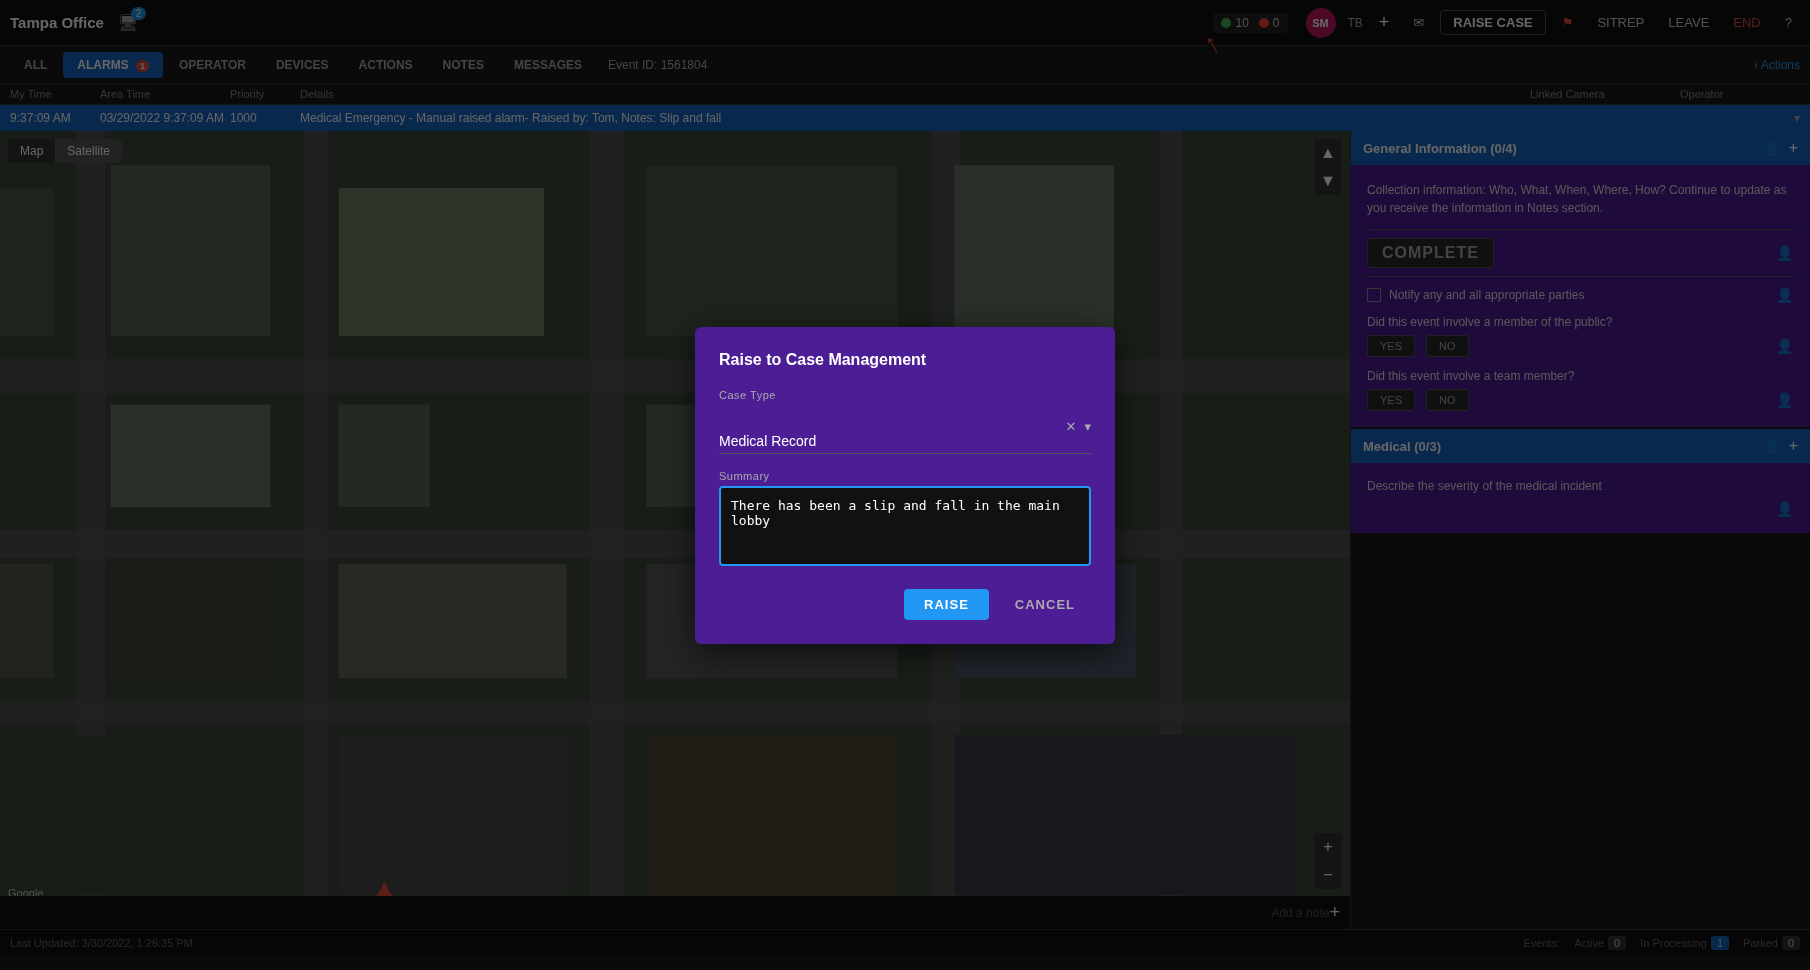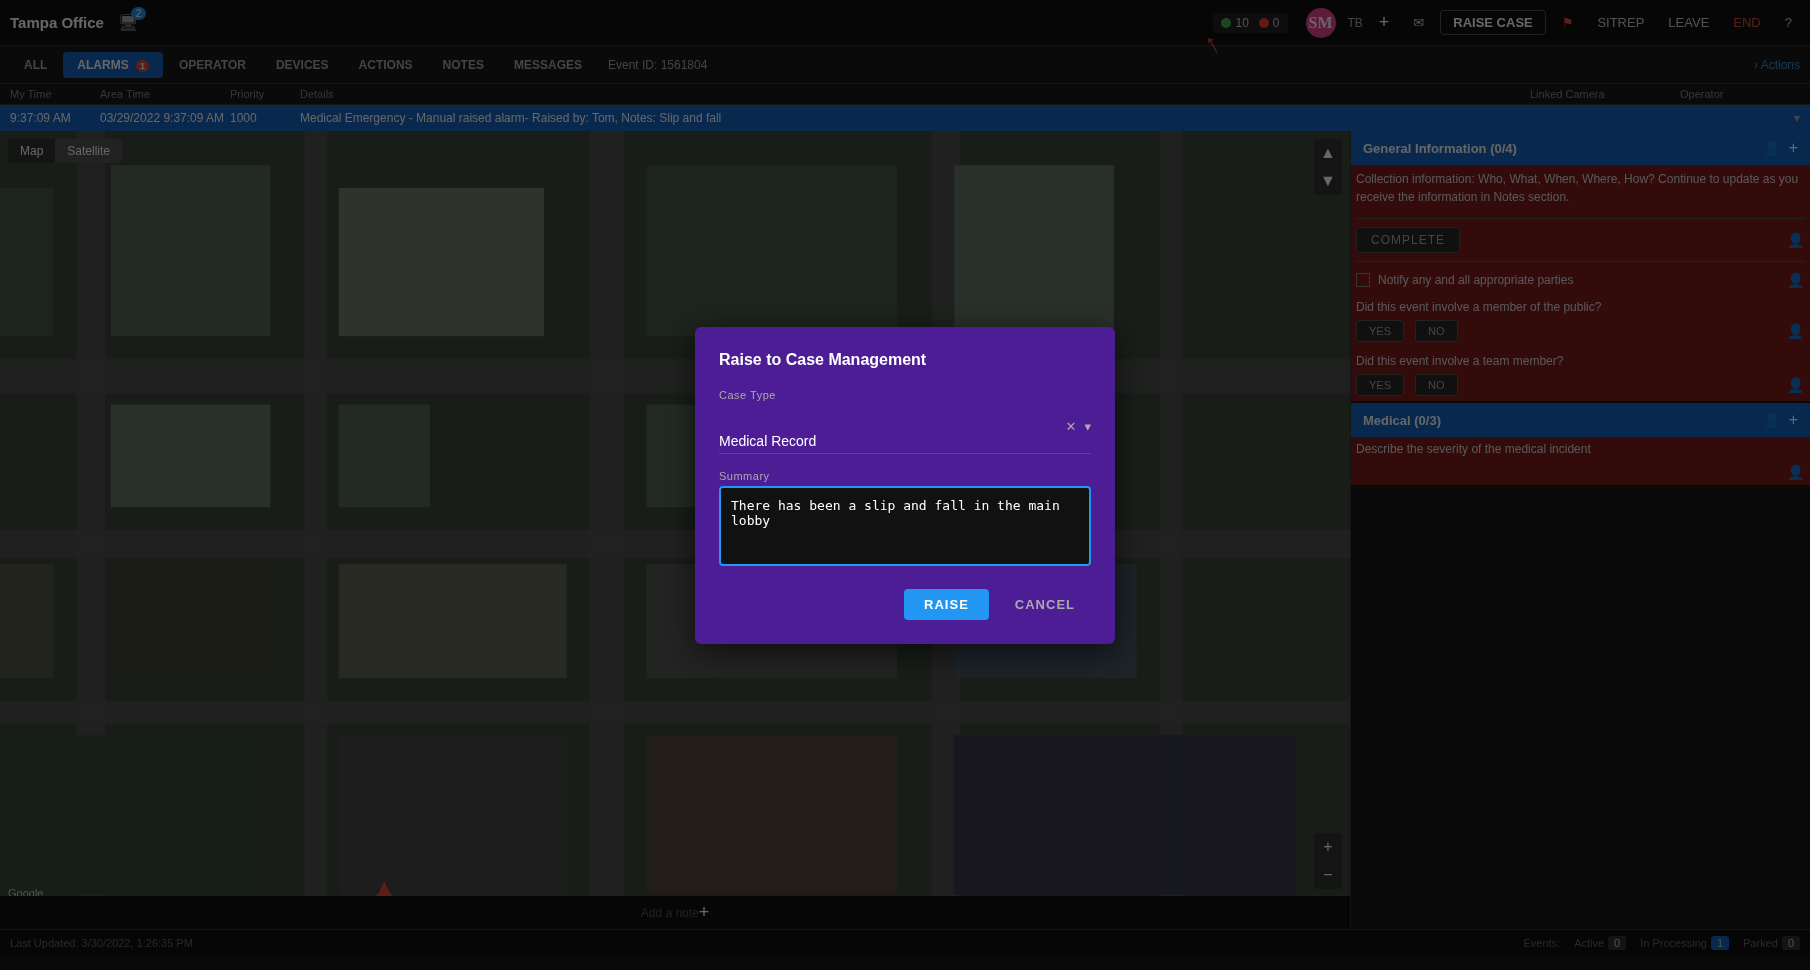--- a/index.html
+++ b/index.html
@@ -55,24 +55,24 @@
       color: #ccc;
       cursor: pointer;
       padding: 4px 8px;
       border-radius: 4px;
       font-size: 13px;
       display: flex;
       align-items: center;
     }
     .avatar-circle {
       width: 30px; height: 30px;
-      background: #ec4899;
+      background: #be185d;
       border-radius: 50%;
       display: flex; align-items: center; justify-content: center;
-      color: #fff; font-size: 16px; font-weight: bold; font-family: Liberation Serif, serif;
+      color: #fff; font-size: 11px; font-weight: bold;
     }
     .raise-case-btn {
       background: none;
       border: 1px solid #555;
       color: #fff;
       padding: 4px 12px;
       border-radius: 4px;
       cursor: pointer;
       font-size: 13px;
       font-weight: bold;
@@ -198,21 +198,21 @@
       position: absolute;
       bottom: 0;
       left: 0;
       right: 0;
       background: #111;
       padding: 6px 10px;
       color: #555;
       font-size: 12px;
       display: flex;
       align-items: center;
-      justify-content: center;
+      justify-content: flex-end;
     }
 
     
     .right-panel {
       width: 460px;
       background: #1a1a1a;
       overflow-y: auto;
       border-left: 1px solid #333;
     }
 
@@ -230,42 +230,42 @@
       color: #fff;
       font-size: 13px;
       font-weight: bold;
     }
     .panel-section-header .section-icons {
       display: flex;
       gap: 8px;
       align-items: center;
     }
     .panel-section-body {
-      background: #7f1d1d;
-      padding: 5px;
+      background: #4c1d95;
+      padding: 16px;
     }
 
     .collection-text {
       color: #ddd;
       font-size: 12px;
       line-height: 1.5;
       margin-bottom: 12px;
     }
     .divider-line {
       height: 1px;
       background: #555;
       margin: 8px 0;
     }
     .complete-btn {
       background: #2a2a2a;
       border: 1px solid #555;
       color: #aaa;
       padding: 5px 14px;
-      font-size: 12px;
-      font-weight: normal;
+      font-size: 16px;
+      font-weight: bold;
       border-radius: 3px;
       cursor: pointer;
       letter-spacing: 1px;
     }
     .notify-row {
       display: flex;
       align-items: center;
       gap: 8px;
       margin-top: 10px;
     }

